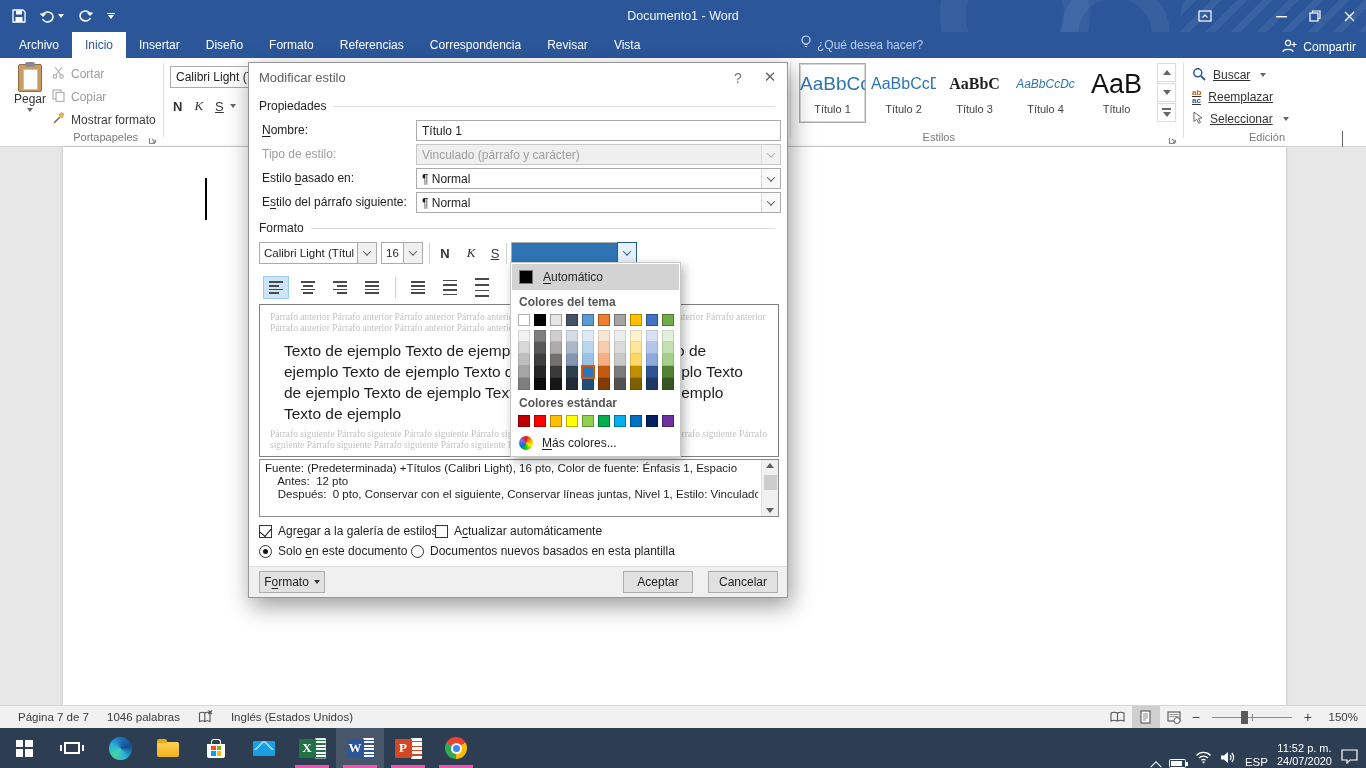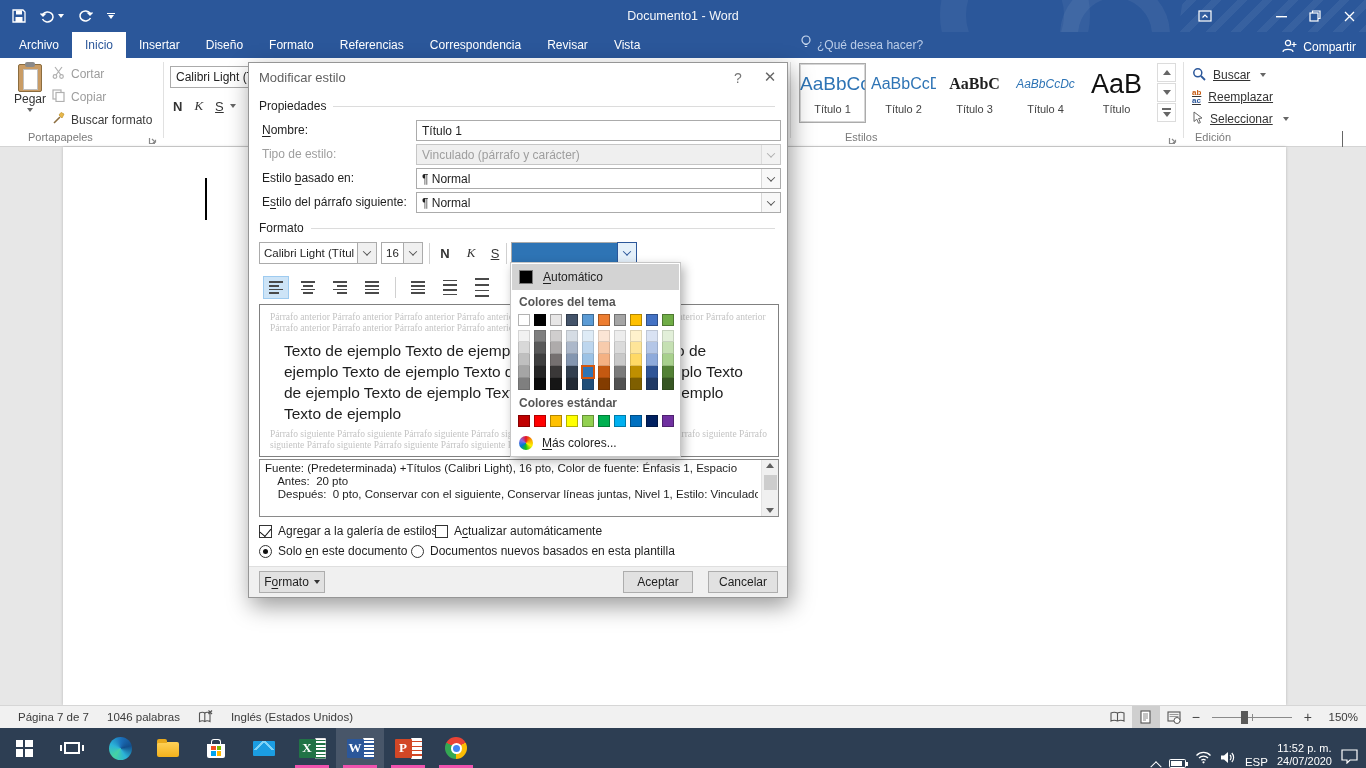--- a/index.html
+++ b/index.html
@@ -24,21 +24,21 @@
 
   
   .tabrow{position:absolute;left:0;top:32px;width:1366px;height:26px;background:#2B579A;display:flex;align-items:flex-end;padding-left:6px;}
   .rtab{height:26px;line-height:26px;padding:0 13px;color:#fff;font-size:12px;}
   .rtab.active{background:#FFFFFF;color:#2B579A;}
   .tellme{height:26px;line-height:26px;display:flex;align-items:center;gap:5px;color:#BBCDE8;font-size:12px;padding:0 10px;}
 
   
   .ribbon{position:absolute;left:0;top:58px;width:1366px;height:89px;background:#fff;border-bottom:1px solid #D4D4D4;}
   .rsep{position:absolute;top:4px;height:76px;width:1px;background:#E1E1E1;}
-  .grp-label{position:absolute;bottom:3px;font-size:11px;color:#7A7A7A;text-align:left;}
+  .grp-label{position:absolute;bottom:3px;font-size:11px;color:#7A7A7A;text-align:right;}
   .launcher{position:absolute;bottom:3px;width:12px;height:12px;}
   .paste-btn{position:absolute;left:8px;top:4px;width:44px;height:74px;display:flex;flex-direction:column;align-items:center;font-size:12px;color:#333;}
   .clipboard{width:24px;height:28px;background:#C99C65;border:1px solid #8C6D3F;border-radius:2px;position:relative;margin-top:2px;}
   .clipboard .clip{position:absolute;top:-3px;left:6px;width:10px;height:5px;background:#8A8A8A;border-radius:2px;}
   .clipboard .sheet{position:absolute;left:4px;top:4px;width:15px;height:21px;background:#fff;border:1px solid #C0C0C0;}
   .clip-small{position:absolute;left:52px;font-size:12px;display:flex;align-items:center;gap:6px;}
   .gray-txt{color:#9D9D9D;}
   .dark-txt{color:#3B3B3B;}
   .font-combo-r{position:absolute;left:170px;top:8px;width:112px;height:22px;border:1px solid #ABABAB;background:#fff;font-size:12px;line-height:20px;padding-left:5px;color:#222;white-space:nowrap;overflow:hidden;}
   .nks-row{position:absolute;left:173px;top:40px;display:flex;align-items:center;gap:12px;font-size:13px;color:#333;}
@@ -311,21 +311,21 @@
       </span>
       <span class="gray-txt">Copiar</span>
     </div>
     <div class="clip-small" style="top:54px;">
       <span>
         <svg width="13" height="13" viewBox="0 0 13 13">
             <path d="M2 11 L8 5" stroke="#8C6D3F" stroke-width="1.6"></path>
             <path d="M7 3 L10 6 L12 2 L9 0.5 Z" fill="#E8B84B" stroke="#C79A34" stroke-width="0.8"></path>
           </svg>
       </span>
-      <span class="dark-txt">Buscar formato</span>
+      <span class="dark-txt">Mostrar formato</span>
     </div>
     <div class="grp-label" style="left:28px;width:110px;">Portapapeles</div>
     <span class="launcher" style="left:148px;">
       <svg width="10" height="10" viewBox="0 0 10 10">
           <path d="M1.5 3 V8.5 H7" fill="none" stroke="#8A8A8A" stroke-width="1.2"></path>
           <path d="M4 4 L7.5 7.5 M7.5 7.5 V4.8 M7.5 7.5 H4.8" fill="none" stroke="#8A8A8A" stroke-width="1.2"></path>
         </svg>
     </span>
     <div class="rsep" style="left:163px;"></div>
 
@@ -658,21 +658,21 @@
 
     <div class="preview">
       <div class="pv-gray">Párrafo anterior Párrafo anterior Párrafo anterior Párrafo anterior Párrafo anterior Párrafo anterior Párrafo anterior Párrafo anterior Párrafo anterior Párrafo anterior Párrafo anterior Párrafo anterior</div>
       <div class="pv-blue">Texto de ejemplo Texto de ejemplo Texto de ejemplo Texto de ejemplo Texto de ejemplo Texto de ejemplo Texto de ejemplo Texto de ejemplo Texto de ejemplo Texto de ejemplo Texto de ejemplo Texto de ejemplo</div>
       <div class="pv-gray2">Párrafo siguiente Párrafo siguiente Párrafo siguiente Párrafo siguiente Párrafo siguiente Párrafo siguiente Párrafo siguiente Párrafo siguiente Párrafo siguiente Párrafo siguiente Párrafo siguiente Párrafo siguiente</div>
     </div>
 
     <div class="descbox">
       <div class="desc-lines">
           <div class="desc-line">Fuente: (Predeterminada) +Títulos (Calibri Light), 16 pto, Color de fuente: Énfasis 1, Espacio</div>
-          <div class="desc-line">    Antes:  20 pto</div>
+          <div class="desc-line">    Antes:  12 pto</div>
           <div class="desc-line">    Después:  0 pto, Conservar con el siguiente, Conservar líneas juntas, Nivel 1, Estilo: Vinculado,</div>
         </div>
       <div class="dscroll">
         <span class="up tri-up sm"></span>
         <span class="thumb"></span>
         <span class="dn tri-down sm"></span>
       </div>
     </div>
 
     <div class="opt-row" style="top:461px;">

